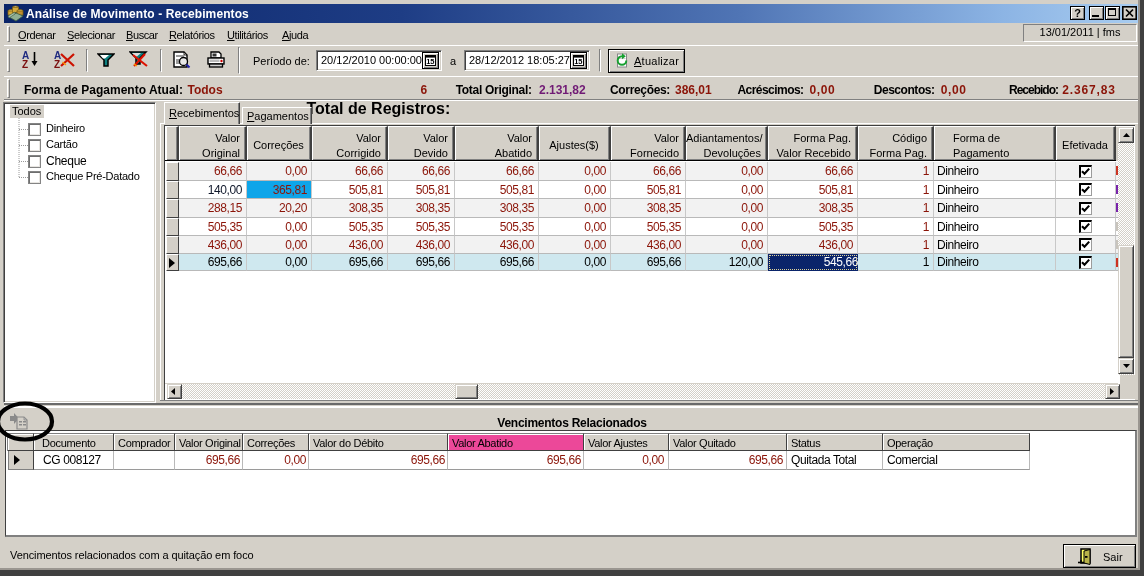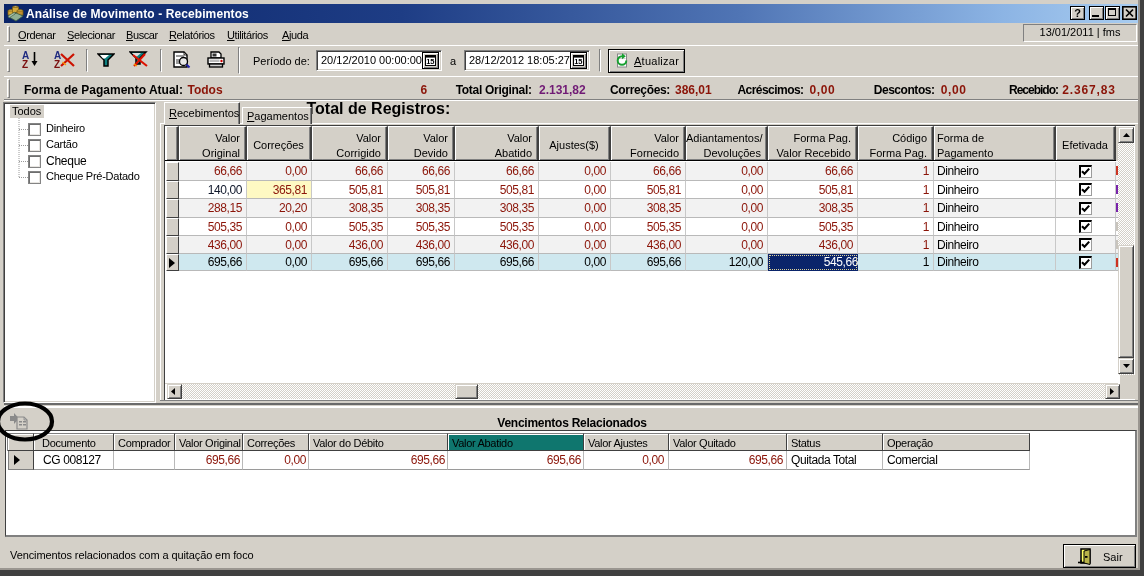--- a/index.html
+++ b/index.html
@@ -181,21 +181,21 @@
 <div style="position:absolute;left:539px;top:139px;width:70px;font-size:11px;text-align:center;">Ajustes($)</div>
 <div style="position:absolute;left:611px;top:126px;width:75px;height:35px;background:#d4d0c8;border-top:1px solid #fff;border-left:1px solid #fff;border-right:2px solid #404040;border-bottom:1px solid #404040;box-shadow:inset -1px -1px 0 #808080;"></div>
 <div style="position:absolute;left:611px;top:131px;width:72px;font-size:11px;line-height:15px;text-align:right;padding-right:4px;">Valor<br>Fornecido</div>
 <div style="position:absolute;left:686px;top:126px;width:82px;height:35px;background:#d4d0c8;border-top:1px solid #fff;border-left:1px solid #fff;border-right:2px solid #404040;border-bottom:1px solid #404040;box-shadow:inset -1px -1px 0 #808080;"></div>
 <div style="position:absolute;left:686px;top:131px;width:79px;font-size:11px;line-height:15px;text-align:right;padding-right:4px;">Adiantamentos/<br>Devoluções</div>
 <div style="position:absolute;left:768px;top:126px;width:90px;height:35px;background:#d4d0c8;border-top:1px solid #fff;border-left:1px solid #fff;border-right:2px solid #404040;border-bottom:1px solid #404040;box-shadow:inset -1px -1px 0 #808080;"></div>
 <div style="position:absolute;left:768px;top:131px;width:87px;font-size:11px;line-height:15px;text-align:right;padding-right:4px;">Forma Pag.<br>Valor Recebido</div>
 <div style="position:absolute;left:858px;top:126px;width:76px;height:35px;background:#d4d0c8;border-top:1px solid #fff;border-left:1px solid #fff;border-right:2px solid #404040;border-bottom:1px solid #404040;box-shadow:inset -1px -1px 0 #808080;"></div>
 <div style="position:absolute;left:858px;top:131px;width:73px;font-size:11px;line-height:15px;text-align:right;padding-right:4px;">Código<br>Forma Pag.</div>
 <div style="position:absolute;left:934px;top:126px;width:122px;height:35px;background:#d4d0c8;border-top:1px solid #fff;border-left:1px solid #fff;border-right:2px solid #404040;border-bottom:1px solid #404040;box-shadow:inset -1px -1px 0 #808080;"></div>
-<div style="position:absolute;left:934px;top:131px;width:107px;font-size:11px;line-height:15px;text-align:left;padding-left:3px;">Forma de<br>Pagamento</div>
+<div style="position:absolute;left:934px;top:131px;width:107px;font-size:11px;line-height:15px;text-align:left;padding-left:19px;">Forma de<br>Pagamento</div>
 <div style="position:absolute;left:1056px;top:126px;width:60px;height:35px;background:#d4d0c8;border-top:1px solid #fff;border-left:1px solid #fff;border-right:2px solid #404040;border-bottom:1px solid #404040;box-shadow:inset -1px -1px 0 #808080;"></div>
 <div style="position:absolute;left:1056px;top:139px;width:58px;font-size:11px;text-align:center;">Efetivada</div>
 <div style="position:absolute;left:165px;top:160px;width:953px;height:1px;background:#000;"></div>
 <div style="position:absolute;left:166px;top:162px;width:13px;height:19px;background:#d4d0c8;border-top:1px solid #fff;border-left:1px solid #fff;border-right:1px solid #404040;border-bottom:1px solid #404040;"></div>
 <div style="position:absolute;left:179px;top:162px;width:68px;height:19px;background:#f2f2f2;border-bottom:1px solid #b9b9b9;border-right:1px solid #c8c8c8;font-size:12px;letter-spacing:-0.4px;color:#8b1408;text-align:right;padding-right:4px;line-height:19px;">66,66</div>
 <div style="position:absolute;left:247px;top:162px;width:65px;height:19px;background:#f2f2f2;border-bottom:1px solid #b9b9b9;border-right:1px solid #c8c8c8;font-size:12px;letter-spacing:-0.4px;color:#8b1408;text-align:right;padding-right:4px;line-height:19px;">0,00</div>
 <div style="position:absolute;left:312px;top:162px;width:76px;height:19px;background:#f2f2f2;border-bottom:1px solid #b9b9b9;border-right:1px solid #c8c8c8;font-size:12px;letter-spacing:-0.4px;color:#8b1408;text-align:right;padding-right:4px;line-height:19px;">66,66</div>
 <div style="position:absolute;left:388px;top:162px;width:67px;height:19px;background:#f2f2f2;border-bottom:1px solid #b9b9b9;border-right:1px solid #c8c8c8;font-size:12px;letter-spacing:-0.4px;color:#8b1408;text-align:right;padding-right:4px;line-height:19px;">66,66</div>
 <div style="position:absolute;left:455px;top:162px;width:84px;height:19px;background:#f2f2f2;border-bottom:1px solid #b9b9b9;border-right:1px solid #c8c8c8;font-size:12px;letter-spacing:-0.4px;color:#8b1408;text-align:right;padding-right:4px;line-height:19px;">66,66</div>
 <div style="position:absolute;left:539px;top:162px;width:72px;height:19px;background:#f2f2f2;border-bottom:1px solid #b9b9b9;border-right:1px solid #c8c8c8;font-size:12px;letter-spacing:-0.4px;color:#8b1408;text-align:right;padding-right:4px;line-height:19px;">0,00</div>
@@ -206,21 +206,21 @@
 <div style="position:absolute;left:934px;top:162px;width:122px;height:19px;background:#f2f2f2;border-bottom:1px solid #b9b9b9;border-right:1px solid #c8c8c8;font-size:12px;letter-spacing:-0.4px;color:#000;text-align:left;padding-left:3px;line-height:19px;">Dinheiro</div>
 <div style="position:absolute;left:1056px;top:162px;width:60px;height:19px;background:#f2f2f2;border-bottom:1px solid #b9b9b9;border-right:1px solid #c8c8c8;"></div>
 <div style="position:absolute;left:1079px;top:165px;width:13px;height:13px;background:#fff;border:1px solid #9c9c9c;border-top:2px solid #000;border-left:2px solid #000;"></div>
 <svg class="ab" style="left:1081px;top:167px;" width="9" height="9" viewBox="0 0 9 9">
     <path d="M1 4.2 L3.5 6.8 L8.2 1.6" stroke="#000" stroke-width="2.1" fill="none"></path>
   </svg>
 <div style="position:absolute;left:1116px;top:162px;width:2px;height:19px;background:#f2f2f2;border-bottom:1px solid #b9b9b9;"></div>
 <div style="position:absolute;left:1116px;top:166px;width:2px;height:9px;background:#cc3322;"></div>
 <div style="position:absolute;left:166px;top:181px;width:13px;height:18px;background:#d4d0c8;border-top:1px solid #fff;border-left:1px solid #fff;border-right:1px solid #404040;border-bottom:1px solid #404040;"></div>
 <div style="position:absolute;left:179px;top:181px;width:68px;height:18px;background:#ffffff;border-bottom:1px solid #b9b9b9;border-right:1px solid #c8c8c8;font-size:12px;letter-spacing:-0.4px;color:#0f172a;text-align:right;padding-right:4px;line-height:18px;">140,00</div>
-<div style="position:absolute;left:247px;top:181px;width:65px;height:18px;background:#fef9c3;border-bottom:1px solid #b9b9b9;border-right:1px solid #c8c8c8;font-size:12px;letter-spacing:-0.4px;color:#8b1408;text-align:right;padding-right:4px;line-height:18px;">365,81</div>
+<div style="position:absolute;left:247px;top:181px;width:65px;height:18px;background:#0ea5e9;border-bottom:1px solid #b9b9b9;border-right:1px solid #c8c8c8;font-size:12px;letter-spacing:-0.4px;color:#8b1408;text-align:right;padding-right:4px;line-height:18px;">365,81</div>
 <div style="position:absolute;left:312px;top:181px;width:76px;height:18px;background:#ffffff;border-bottom:1px solid #b9b9b9;border-right:1px solid #c8c8c8;font-size:12px;letter-spacing:-0.4px;color:#8b1408;text-align:right;padding-right:4px;line-height:18px;">505,81</div>
 <div style="position:absolute;left:388px;top:181px;width:67px;height:18px;background:#ffffff;border-bottom:1px solid #b9b9b9;border-right:1px solid #c8c8c8;font-size:12px;letter-spacing:-0.4px;color:#8b1408;text-align:right;padding-right:4px;line-height:18px;">505,81</div>
 <div style="position:absolute;left:455px;top:181px;width:84px;height:18px;background:#ffffff;border-bottom:1px solid #b9b9b9;border-right:1px solid #c8c8c8;font-size:12px;letter-spacing:-0.4px;color:#8b1408;text-align:right;padding-right:4px;line-height:18px;">505,81</div>
 <div style="position:absolute;left:539px;top:181px;width:72px;height:18px;background:#ffffff;border-bottom:1px solid #b9b9b9;border-right:1px solid #c8c8c8;font-size:12px;letter-spacing:-0.4px;color:#8b1408;text-align:right;padding-right:4px;line-height:18px;">0,00</div>
 <div style="position:absolute;left:611px;top:181px;width:75px;height:18px;background:#ffffff;border-bottom:1px solid #b9b9b9;border-right:1px solid #c8c8c8;font-size:12px;letter-spacing:-0.4px;color:#8b1408;text-align:right;padding-right:4px;line-height:18px;">505,81</div>
 <div style="position:absolute;left:686px;top:181px;width:82px;height:18px;background:#ffffff;border-bottom:1px solid #b9b9b9;border-right:1px solid #c8c8c8;font-size:12px;letter-spacing:-0.4px;color:#8b1408;text-align:right;padding-right:4px;line-height:18px;">0,00</div>
 <div style="position:absolute;left:768px;top:181px;width:90px;height:18px;background:#ffffff;border-bottom:1px solid #b9b9b9;border-right:1px solid #c8c8c8;font-size:12px;letter-spacing:-0.4px;color:#8b1408;text-align:right;padding-right:4px;line-height:18px;">505,81</div>
 <div style="position:absolute;left:858px;top:181px;width:76px;height:18px;background:#ffffff;border-bottom:1px solid #b9b9b9;border-right:1px solid #c8c8c8;font-size:12px;letter-spacing:-0.4px;color:#8b1408;text-align:right;padding-right:4px;line-height:18px;">1</div>
 <div style="position:absolute;left:934px;top:181px;width:122px;height:18px;background:#ffffff;border-bottom:1px solid #b9b9b9;border-right:1px solid #c8c8c8;font-size:12px;letter-spacing:-0.4px;color:#000;text-align:left;padding-left:3px;line-height:18px;">Dinheiro</div>
 <div style="position:absolute;left:1056px;top:181px;width:60px;height:18px;background:#ffffff;border-bottom:1px solid #b9b9b9;border-right:1px solid #c8c8c8;"></div>
@@ -346,21 +346,21 @@
     <rect x="13" y="12" width="3" height="1.5" fill="#8a8a8a"></rect>
 </svg>
 <div style="position:absolute;left:0;top:416px;width:1144px;text-align:center;font-size:12px;font-weight:bold;letter-spacing:-0.25px;">Vencimentos Relacionados</div>
 <div style="position:absolute;left:5px;top:430px;width:1132px;height:107px;background:#fff;border-left:1px solid #404040;border-top:1px solid #404040;border-right:2px solid #808080;border-bottom:2px solid #808080;"></div>
 <div style="position:absolute;left:8px;top:433px;width:26px;height:18px;background:#d4d0c8;border-top:1px solid #808080;border-right:1px solid #404040;border-bottom:1px solid #404040;box-shadow:inset 1px 1px 0 #fff;font-size:11px;letter-spacing:-0.3px;padding-left:4px;line-height:18px;white-space:nowrap;overflow:hidden;"></div>
 <div style="position:absolute;left:34px;top:433px;width:80px;height:18px;background:#d4d0c8;border-top:1px solid #808080;border-right:1px solid #404040;border-bottom:1px solid #404040;box-shadow:inset 1px 1px 0 #fff;font-size:11px;letter-spacing:-0.3px;padding-left:8px;line-height:18px;white-space:nowrap;overflow:hidden;">Documento</div>
 <div style="position:absolute;left:114px;top:433px;width:61px;height:18px;background:#d4d0c8;border-top:1px solid #808080;border-right:1px solid #404040;border-bottom:1px solid #404040;box-shadow:inset 1px 1px 0 #fff;font-size:11px;letter-spacing:-0.3px;padding-left:4px;line-height:18px;white-space:nowrap;overflow:hidden;">Comprador</div>
 <div style="position:absolute;left:175px;top:433px;width:68px;height:18px;background:#d4d0c8;border-top:1px solid #808080;border-right:1px solid #404040;border-bottom:1px solid #404040;box-shadow:inset 1px 1px 0 #fff;font-size:11px;letter-spacing:-0.3px;padding-left:4px;line-height:18px;white-space:nowrap;overflow:hidden;">Valor Original</div>
 <div style="position:absolute;left:243px;top:433px;width:66px;height:18px;background:#d4d0c8;border-top:1px solid #808080;border-right:1px solid #404040;border-bottom:1px solid #404040;box-shadow:inset 1px 1px 0 #fff;font-size:11px;letter-spacing:-0.3px;padding-left:4px;line-height:18px;white-space:nowrap;overflow:hidden;">Correções</div>
 <div style="position:absolute;left:309px;top:433px;width:139px;height:18px;background:#d4d0c8;border-top:1px solid #808080;border-right:1px solid #404040;border-bottom:1px solid #404040;box-shadow:inset 1px 1px 0 #fff;font-size:11px;letter-spacing:-0.3px;padding-left:4px;line-height:18px;white-space:nowrap;overflow:hidden;">Valor do Débito</div>
-<div style="position:absolute;left:448px;top:433px;width:136px;height:18px;background:#0f766e;border-top:1px solid #808080;border-right:1px solid #404040;border-bottom:1px solid #404040;box-shadow:inset 1px 1px 0 #fff;font-size:11px;letter-spacing:-0.3px;padding-left:4px;line-height:18px;white-space:nowrap;overflow:hidden;">Valor Abatido</div>
+<div style="position:absolute;left:448px;top:433px;width:136px;height:18px;background:#ec4899;border-top:1px solid #808080;border-right:1px solid #404040;border-bottom:1px solid #404040;box-shadow:inset 1px 1px 0 #fff;font-size:11px;letter-spacing:-0.3px;padding-left:4px;line-height:18px;white-space:nowrap;overflow:hidden;">Valor Abatido</div>
 <div style="position:absolute;left:584px;top:433px;width:85px;height:18px;background:#d4d0c8;border-top:1px solid #808080;border-right:1px solid #404040;border-bottom:1px solid #404040;box-shadow:inset 1px 1px 0 #fff;font-size:11px;letter-spacing:-0.3px;padding-left:4px;line-height:18px;white-space:nowrap;overflow:hidden;">Valor Ajustes</div>
 <div style="position:absolute;left:669px;top:433px;width:118px;height:18px;background:#d4d0c8;border-top:1px solid #808080;border-right:1px solid #404040;border-bottom:1px solid #404040;box-shadow:inset 1px 1px 0 #fff;font-size:11px;letter-spacing:-0.3px;padding-left:4px;line-height:18px;white-space:nowrap;overflow:hidden;">Valor Quitado</div>
 <div style="position:absolute;left:787px;top:433px;width:96px;height:18px;background:#d4d0c8;border-top:1px solid #808080;border-right:1px solid #404040;border-bottom:1px solid #404040;box-shadow:inset 1px 1px 0 #fff;font-size:11px;letter-spacing:-0.3px;padding-left:4px;line-height:18px;white-space:nowrap;overflow:hidden;">Status</div>
 <div style="position:absolute;left:883px;top:433px;width:147px;height:18px;background:#d4d0c8;border-top:1px solid #808080;border-right:1px solid #404040;border-bottom:1px solid #404040;box-shadow:inset 1px 1px 0 #fff;font-size:11px;letter-spacing:-0.3px;padding-left:4px;line-height:18px;white-space:nowrap;overflow:hidden;">Operação</div>
 <div style="position:absolute;left:7px;top:433px;width:1px;height:18px;background:#808080;"></div>
 <div style="position:absolute;left:8px;top:451px;width:26px;height:19px;background:#d4d0c8;border-right:1px solid #404040;border-bottom:1px solid #808080;border-left:1px solid #808080;"></div>
 <svg class="ab" style="left:14px;top:455px;" width="6" height="10" viewBox="0 0 6 10">
     <polygon points="0,0 6,5 0,10" fill="#000"></polygon>
   </svg>
 <div style="position:absolute;left:34px;top:451px;width:80px;height:19px;background:#fff;border-right:1px solid #b9b9b9;border-bottom:1px solid #9a9a9a;font-size:12px;letter-spacing:-0.4px;color:#000;text-align:left;padding-left:9px;line-height:19px;">CG 008127</div>

